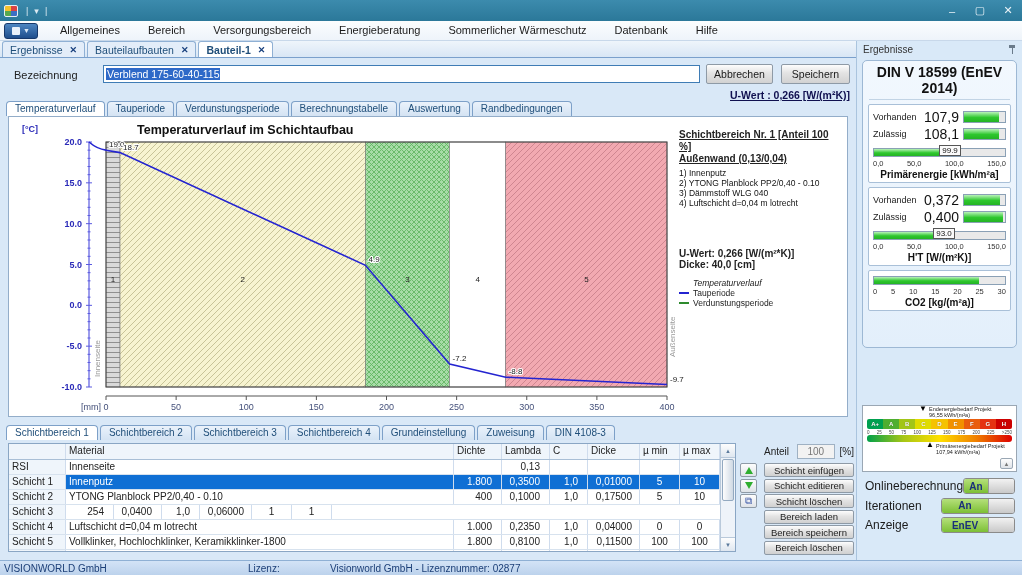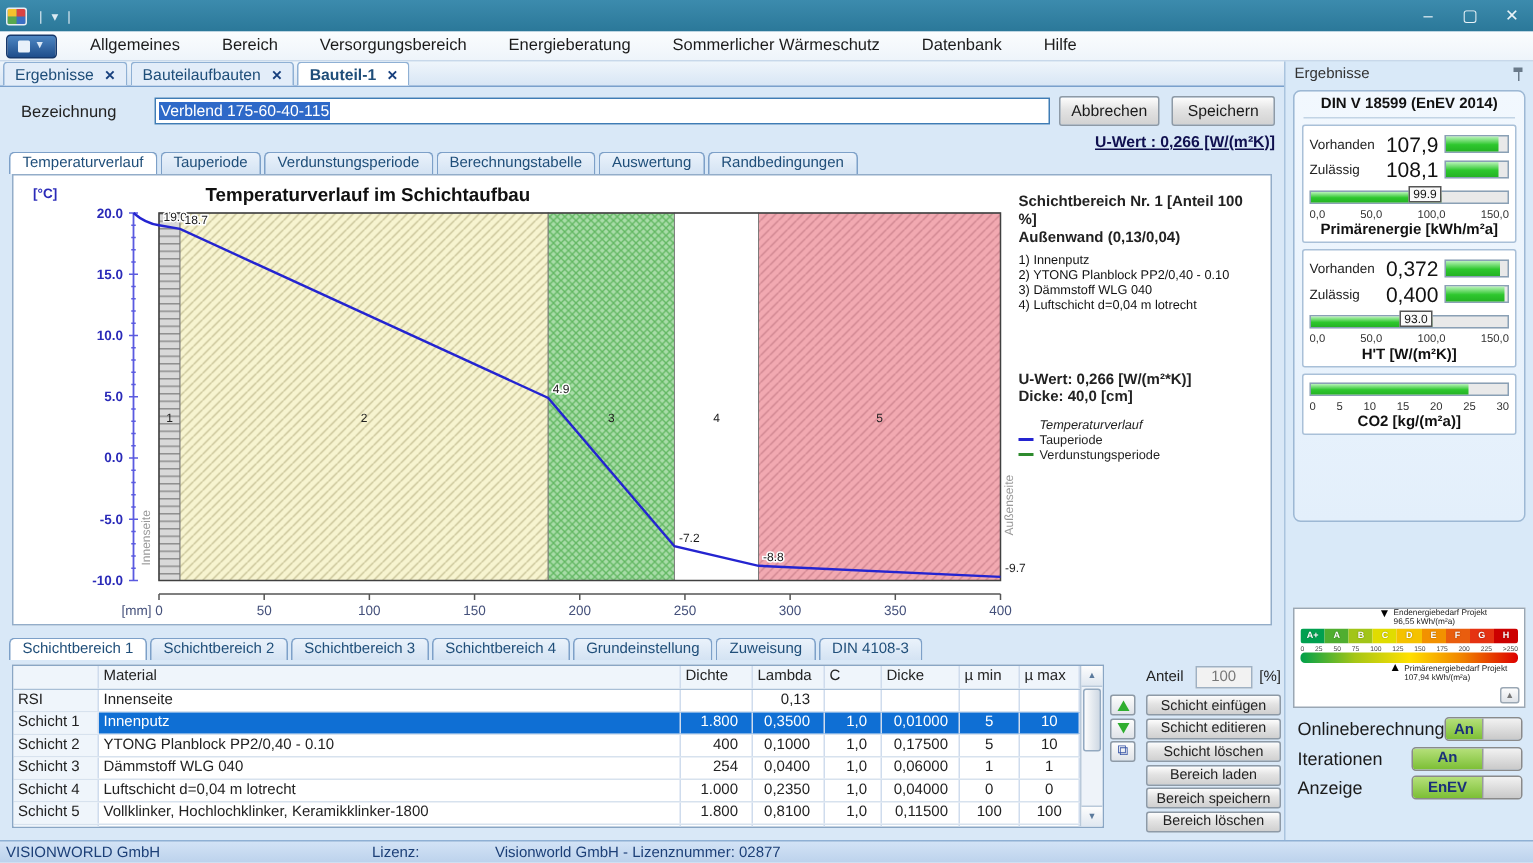--- a/index.html
+++ b/index.html
@@ -65,21 +65,21 @@
     border-radius:4px 4px 0 0; }
   .stab.active { background:#ffffff; }
 
   #chartpanel { position:absolute; left:8px; top:58px; width:840px; height:301px; background:#fff;
     border:1px solid #93adc9; }
   #chart-title { position:absolute; left:128px; top:6px; font-size:12.5px; font-weight:bold; color:#111; }
   #chart-unit { position:absolute; left:13px; top:7px; font-size:9px; font-weight:bold; color:#2a2ab8; }
   #chart-holder { position:absolute; left:0; top:0; width:838px; height:299px; }
 
   #infoblock { position:absolute; left:670px; top:12px; width:164px; }
-  #infoblock .h { font-size:10px; font-weight:bold; line-height:12px; }
+  #infoblock .h { font-size:10px; font-weight:bold; line-height:12px;text-decoration:underline; }
   #infoblock .li { font-size:8.5px; line-height:10px; color:#111; }
   #info-uwert { margin-top:40px; font-size:10px; font-weight:bold; }
   #info-dicke { font-size:10px; font-weight:bold; }
   #legend { margin-top:8px; }
   .leg-row { font-size:8.5px; line-height:10px; display:flex; align-items:center; }
   .leg-dash { width:10px; height:2px; margin-right:4px; }
   .leg-spacer { width:14px; }
 
   
   #tablewrap { position:absolute; left:8px; top:385px; width:728px; height:109px; background:#fff;
@@ -124,21 +124,21 @@
   
   #sidepanel { position:absolute; left:856px; top:41px; width:166px; height:519px;
     background:#d9e9f8; border-left:1px solid #aac4de; }
   #sp-header { height:16px; display:flex; align-items:center; padding:0 6px; font-size:10px; color:#333; }
   #pin-icon { margin-left:auto; width:8px; height:9px; position:relative; }
   #pin-icon:before { content:""; position:absolute; left:1px; top:0; width:6px; height:3px; background:#6a7a8a; }
   #pin-icon:after { content:""; position:absolute; left:3.5px; top:3px; width:1.5px; height:6px; background:#6a7a8a; }
 
   #groupbox { position:absolute; left:5px; top:19px; width:155px; height:288px;
     background:linear-gradient(#f2f8fe,#e3effb); border:1px solid #9db8d4; border-radius:5px; }
-  #gb-title { margin:3px 6px 2px 6px; text-align:center; font-size:10px; font-weight:bold; color:#111;
+  #gb-title { margin:3px 6px 2px 6px; text-align:center; font-size:14px; font-weight:bold; color:#111;
     border-bottom:1px solid #c2d4e5; padding-bottom:3px; }
   .gaugebox { margin:4px 5px 0 5px; background:#fff; border:1px solid #a9c0d8; border-radius:2px; padding:3px 4px 2px 4px; }
   .g-row { display:flex; align-items:center; height:17px; }
   .g-lab { width:48px; font-size:9px; color:#222; }
   .g-val { width:38px; font-size:14px; text-align:right; margin-right:4px; color:#111; }
   .g-bar { flex:1; height:12px; border:1px solid #8aa0b5; background:#e9e9e9; position:relative; }
   .g-fill { position:absolute; left:0; top:0; bottom:0; background:linear-gradient(#b9f3b9,#2ec72e 55%,#24b324); }
   .r-wrap { position:relative; margin-top:6px; height:9px; border:1px solid #8aa0b5; background:#e9e9e9; }
   .r-fill { position:absolute; left:0; top:0; bottom:0; background:linear-gradient(#b9f3b9,#2ec72e 55%,#24b324); }
   .r-tag { position:absolute; top:-4px; font-size:8px; background:#fafafa; border:1px solid #555;
@@ -419,21 +419,20 @@
           <div class="tc c1">YTONG Planblock PP2/0,40 - 0.10</div>
           <div class="tc c2">400</div>
           <div class="tc c3">0,1000</div>
           <div class="tc c4">1,0</div>
           <div class="tc c5">0,17500</div>
           <div class="tc c6">5</div>
           <div class="tc c7">10</div>
         </div>
         <div class="trow">
           <div class="tc c0">Schicht 3</div>
-          <div class="tc c1">Dämmstoff WLG 040</div>
           <div class="tc c2">254</div>
           <div class="tc c3">0,0400</div>
           <div class="tc c4">1,0</div>
           <div class="tc c5">0,06000</div>
           <div class="tc c6">1</div>
           <div class="tc c7">1</div>
         </div>
         <div class="trow">
           <div class="tc c0">Schicht 4</div>
           <div class="tc c1">Luftschicht d=0,04 m lotrecht</div>

